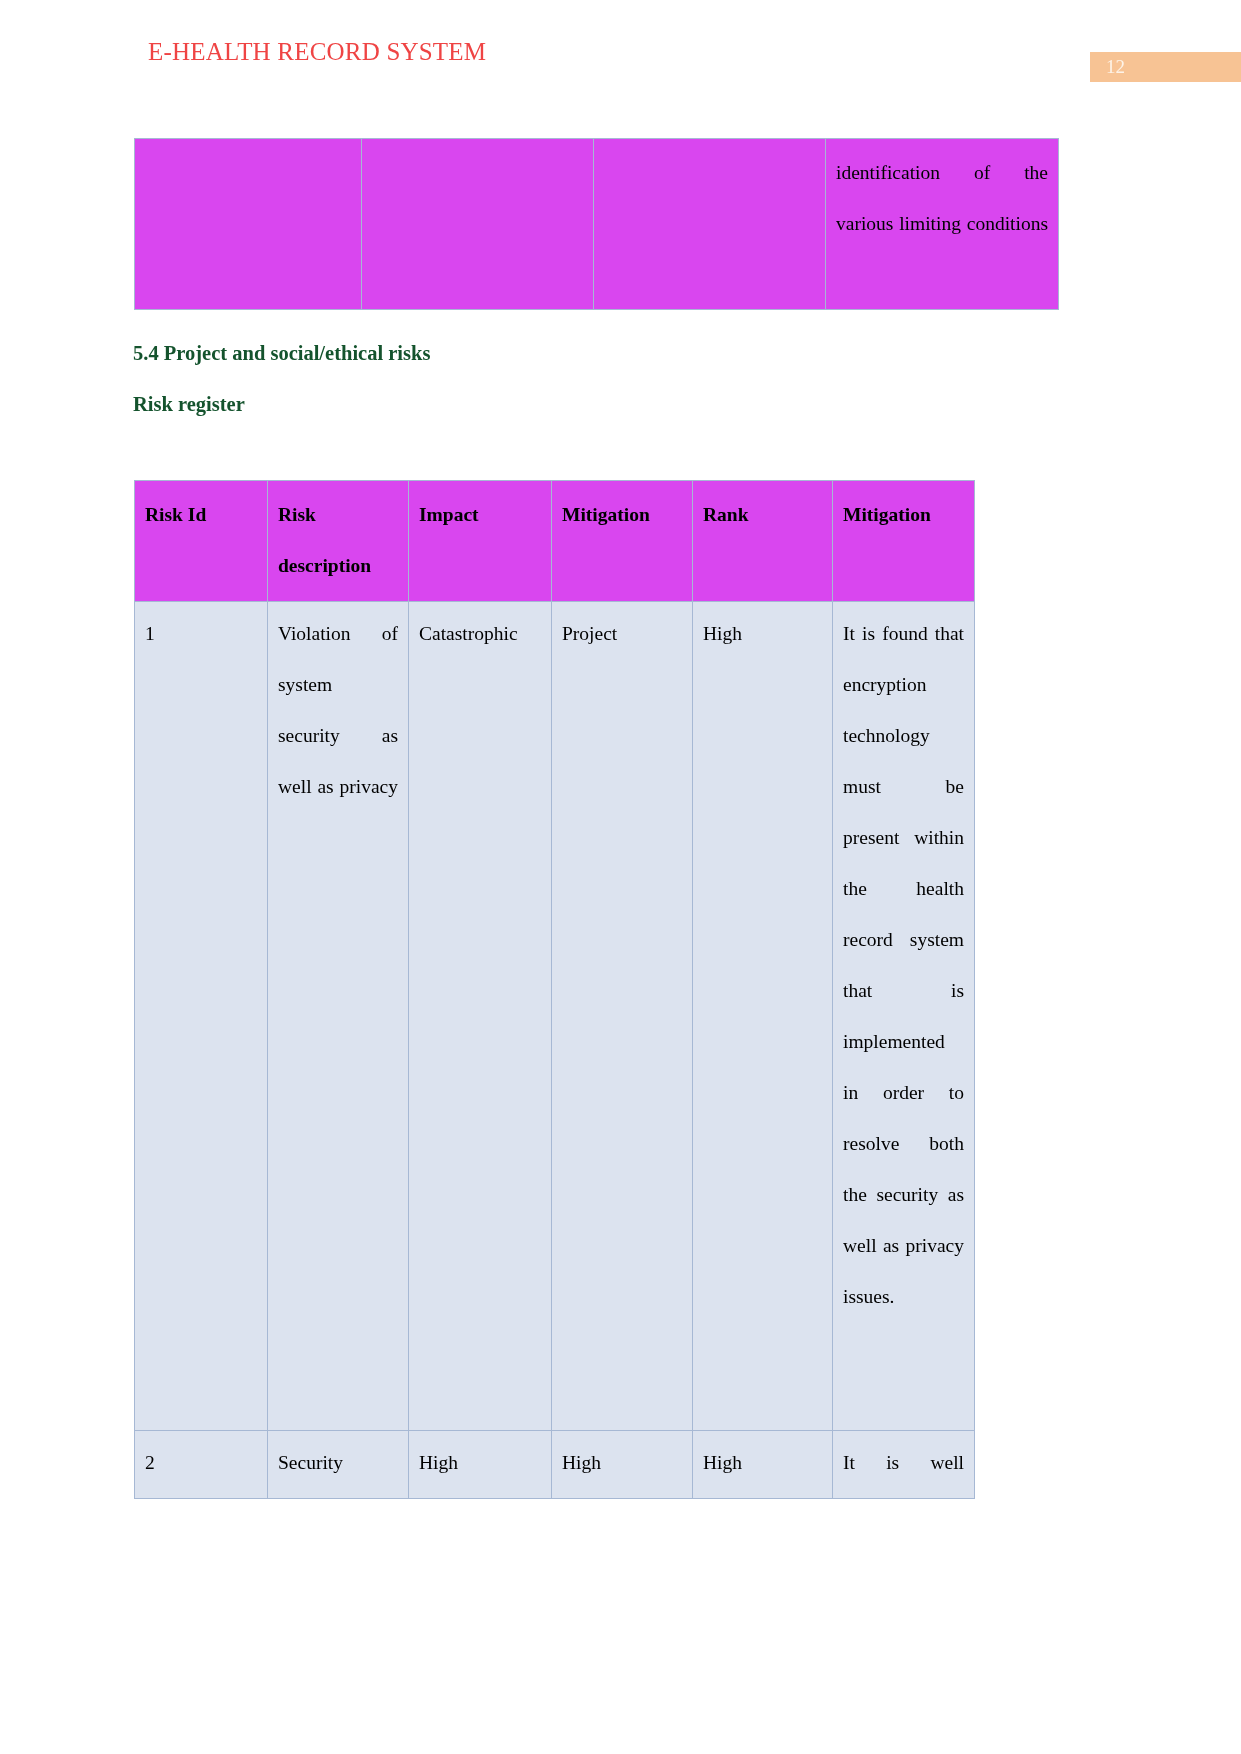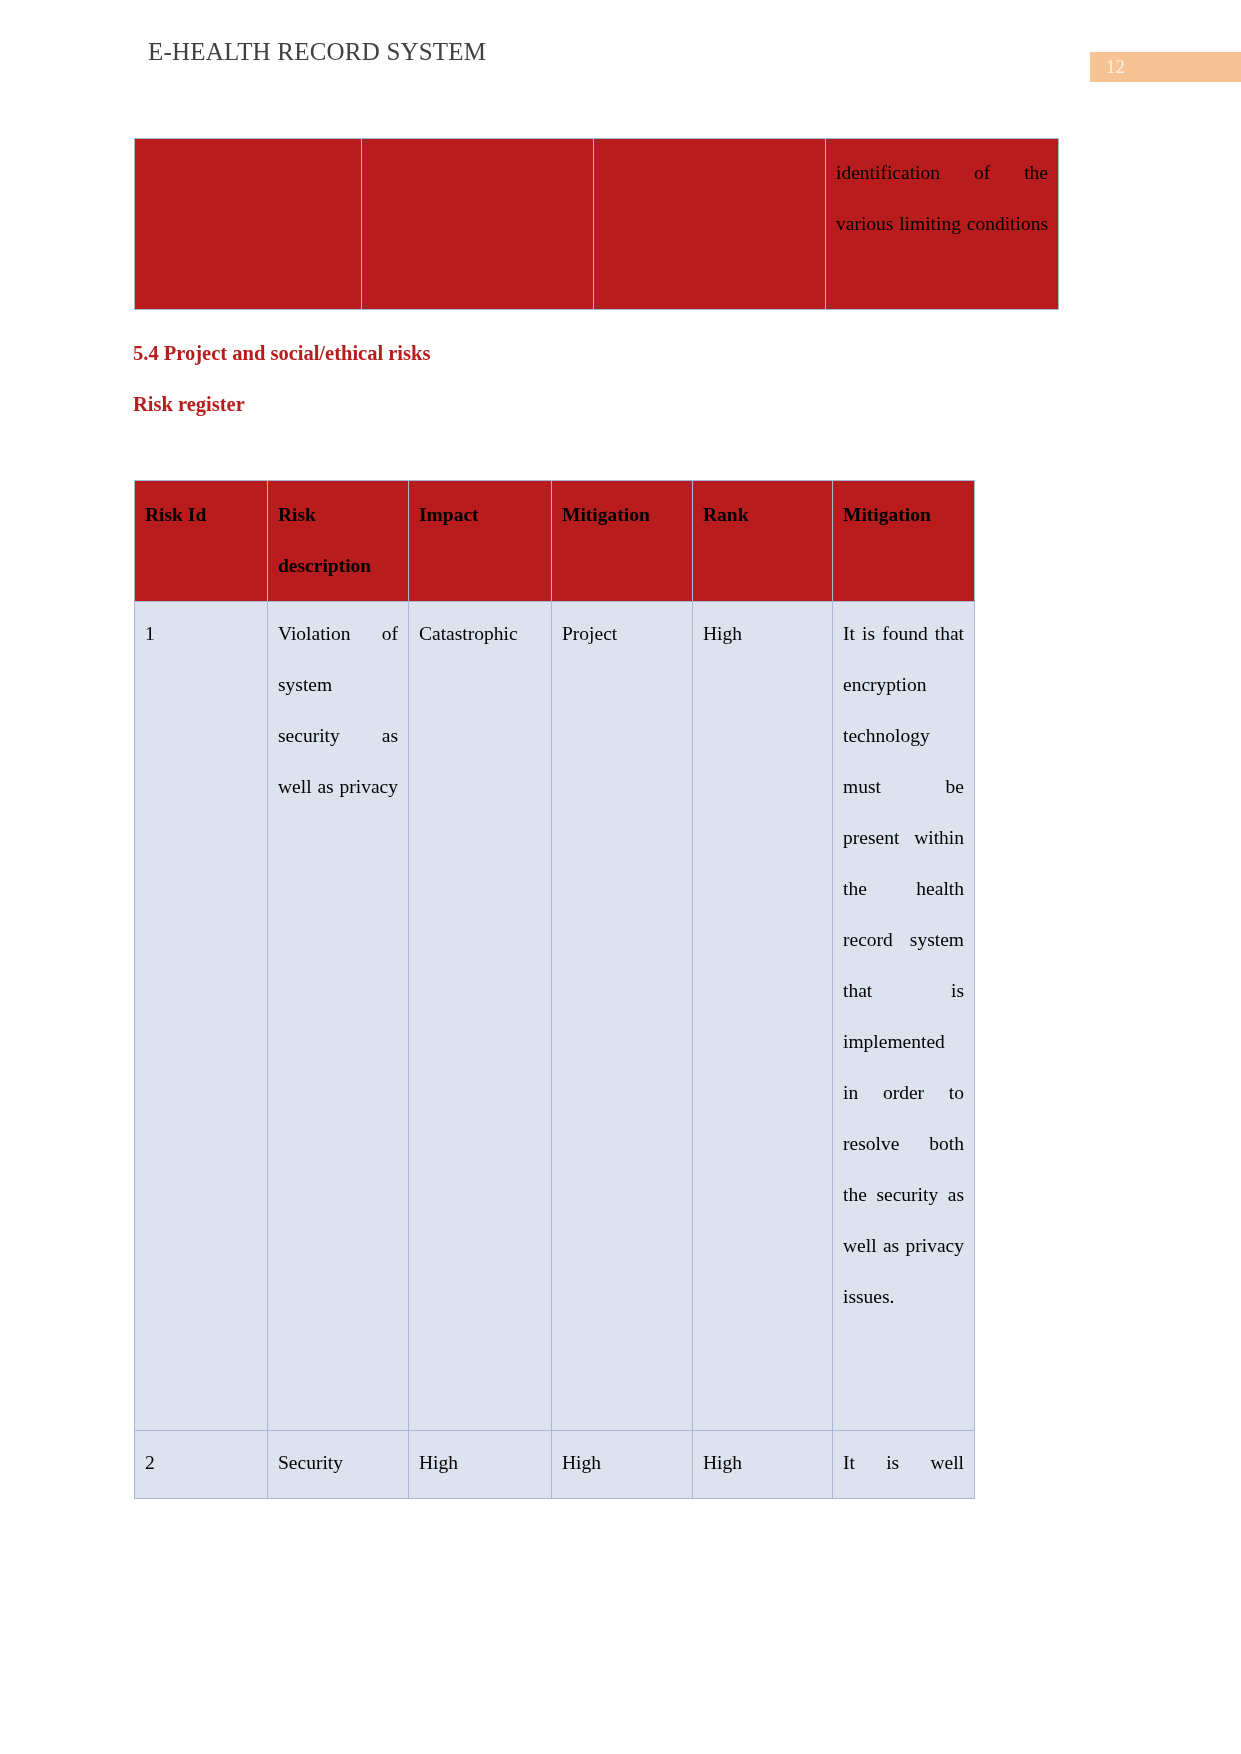--- a/index.html
+++ b/index.html
@@ -21,21 +21,21 @@
     background: #ffffff;
   }
 
   
   .doc-header {
     position: absolute;
     top: 38px;
     left: 148px;
     font-size: 25px;
     letter-spacing: 0.2px;
-    color: #404040;
+    color: #ef4444;
     white-space: nowrap;
   }
   .page-badge {
     position: absolute;
     top: 52px;
     left: 1090px;
     width: 151px;
     height: 30px;
     background: #f7c394;
     color: #fdf3e8;
@@ -54,21 +54,21 @@
   }
   table.doc-table td,
   table.doc-table th {
     border: 1px solid #a6b8d4;
     vertical-align: top;
     padding: 8px 10px 10px 10px;
     font-weight: normal;
     text-align: justify;
     text-align-last: justify;
     line-height: 51px;
-    background: #b91c1c;
+    background: #d946ef;
   }
   table.doc-table th {
     font-weight: bold;
     text-align: left;
     text-align-last: left;
   }
 
   
   #top-table {
     top: 138px;
@@ -82,21 +82,21 @@
   #top-table .c2 { width: 211px; }
   #top-table .c3 { width: 211px; }
   #top-table .c4 { width: 212px; }
 
   
   .heading {
     position: absolute;
     left: 133px;
     font-size: 20.5px;
     font-weight: bold;
-    color: #b91c1c;
+    color: #14532d;
     white-space: nowrap;
   }
   #h-section { top: 342px; }
   #h-subsection { top: 393px; }
 
   
   #risk-table {
     top: 460px;
     left: 134px;
     width: 840px;

